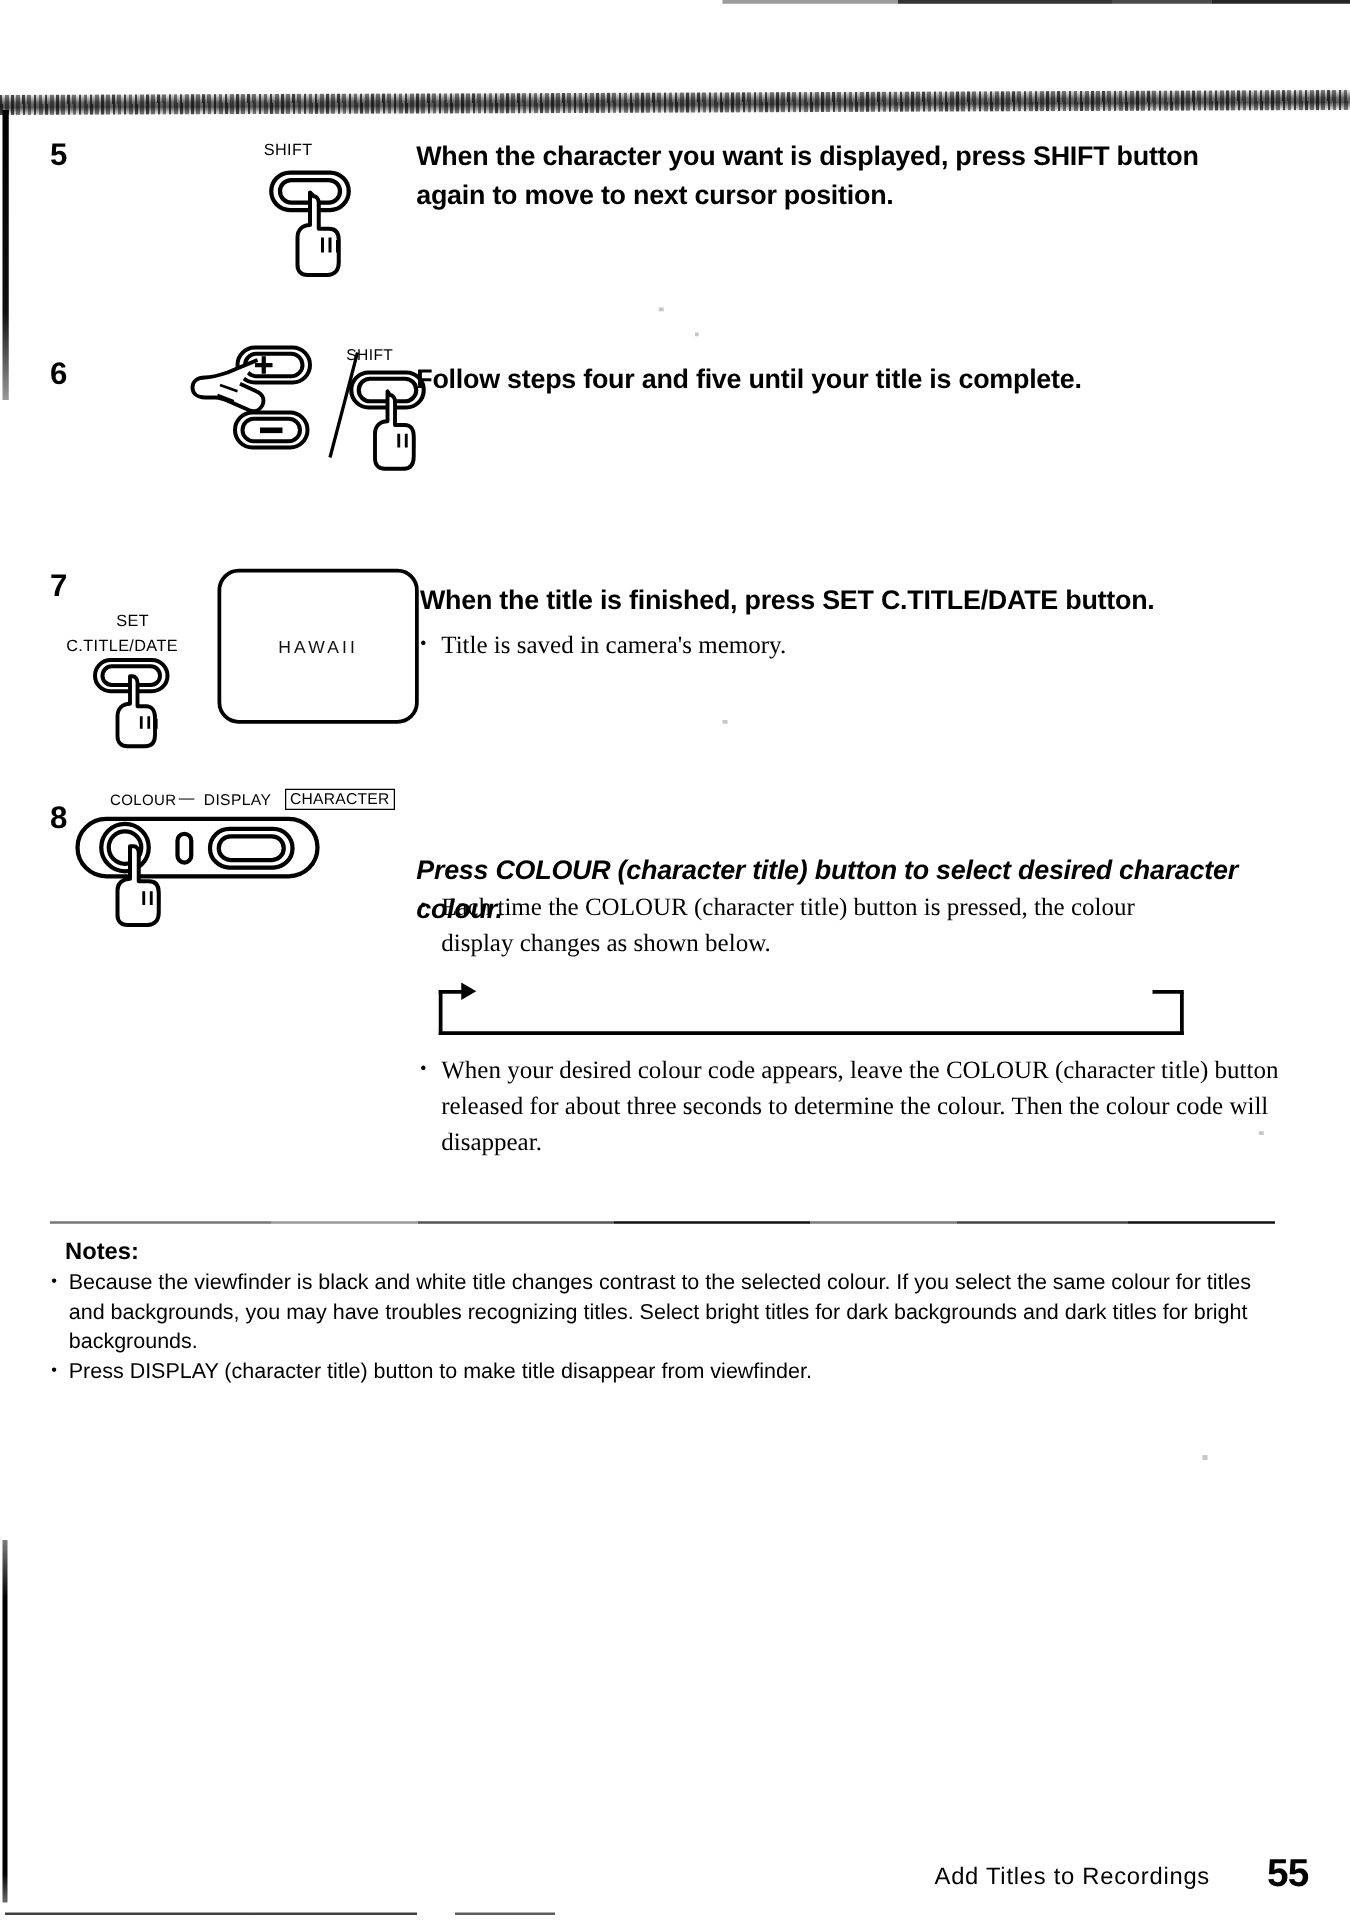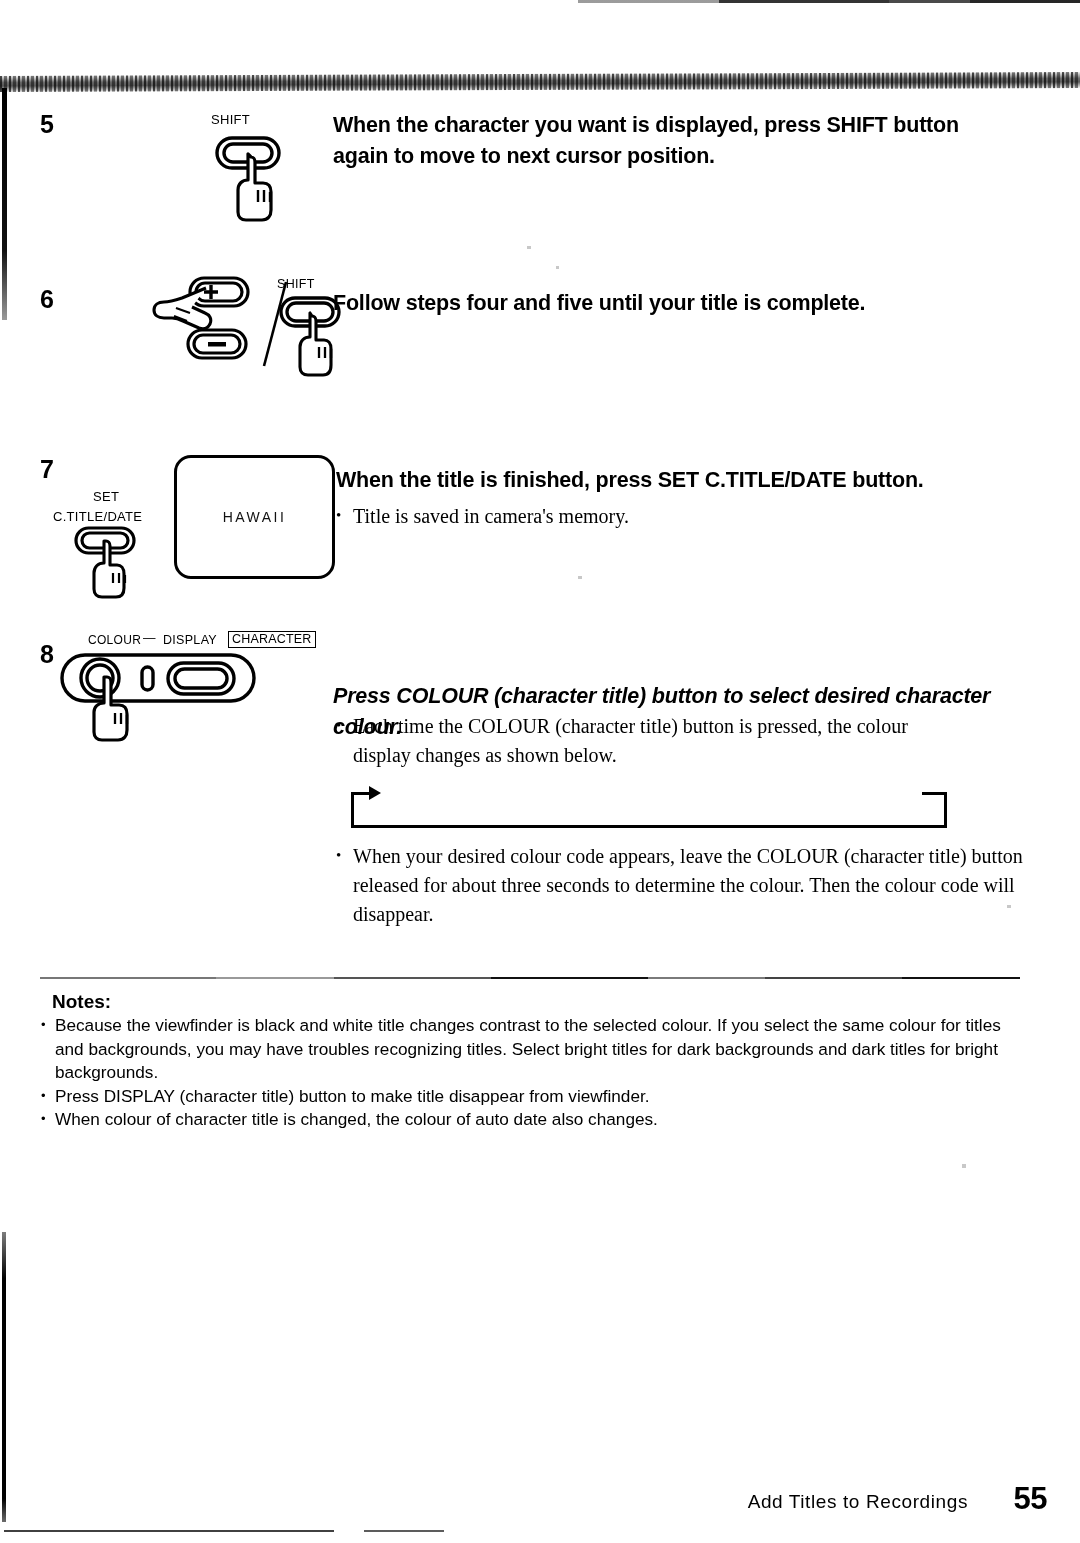--- a/index.html
+++ b/index.html
@@ -372,17 +372,16 @@
   <div class="step-body serif-bullets" style="left:336px;top:836px;width:690px;">
     <div class="bl">When your desired colour code appears, leave the COLOUR (character title) button released for about three seconds to determine the colour. Then the colour code will disappear.</div>
   </div>
 </div>
 
 <div class="notes-rule"></div>
 <div class="notes-title">Notes:</div>
 <div class="notes-list">
   <div class="nb">Because the viewfinder is black and white title changes contrast to the selected colour. If you select the same colour for titles and backgrounds, you may have troubles recognizing titles. Select bright titles for dark backgrounds and dark titles for bright backgrounds.</div>
   <div class="nb">Press DISPLAY (character title) button to make title disappear from viewfinder.</div>
-  <div class="nb">When colour of character title is changed, the colour of auto date also changes.</div>
 </div>
 
 <div class="footer-label">Add Titles to Recordings</div>
 <div class="footer-page">55</div>
 
 </body></html>

